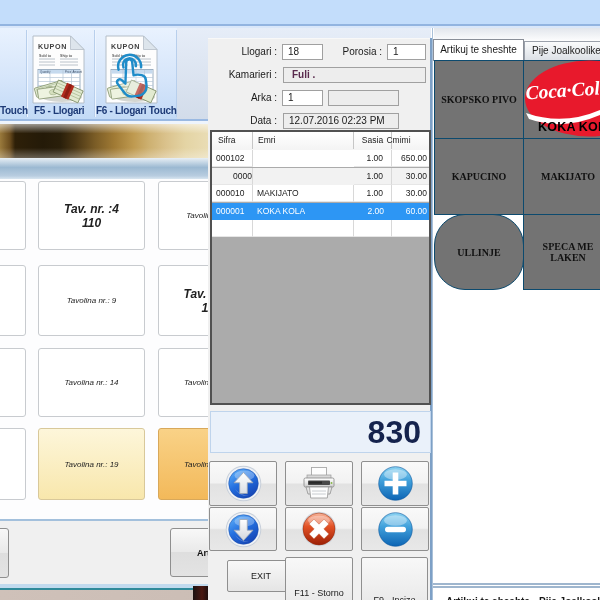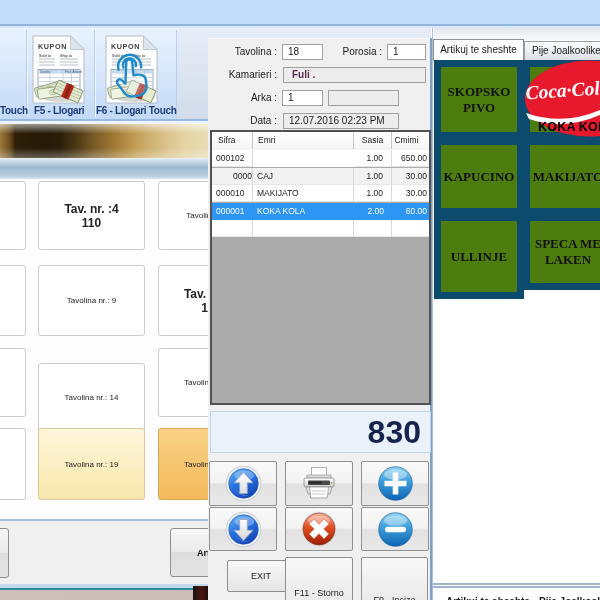--- a/index.html
+++ b/index.html
@@ -15,21 +15,21 @@
 #toolbar .lbl{position:absolute;bottom:3px;font-size:10px;font-weight:700;letter-spacing:-0.3px;color:#1e3b77;white-space:nowrap;}
 #tbline{left:0;top:119px;width:431px;height:2px;background:#9ab9e2;}
 #lightstrip{left:0;top:121px;width:431px;height:3px;background:#eef4fc;}
 
 #gold{left:0;top:124px;width:431px;height:34px;background:linear-gradient(90deg,#9a7a3c 0%,#6a4c1e 2.3%,#2e2008 3.5%,#241a08 10%,#2a1f0a 14%,#4a3614 17.5%,#7a5c26 22%,#a07a34 26.5%,#bf9a50 31%,#cdb070 34.5%,#dac28c 38.5%,#e4d4a4 43%,#e9dcb4 48%,#eee3c2 60%,#efe5c8 100%);}
 #goldsheen{left:0;top:124px;width:431px;height:34px;background:linear-gradient(rgba(255,255,255,.55),rgba(255,255,255,0) 28%,rgba(255,255,255,0) 70%,rgba(255,255,255,.3) 100%);}
 
 #bluestrip{left:0;top:158px;width:431px;height:21px;background:linear-gradient(#e8eff5 0%,#9cb9d2 45%,#b8cde0 85%,#d8e5f0 100%);}
 
 #leftwhite{left:0;top:179px;width:431px;height:341px;background:#fdfdfe;}
-.tbtn{position:absolute;background:#fff;border:1px solid #c8cbcf;border-radius:3px;display:flex;flex-direction:column;align-items:center;justify-content:center;font-size:8px;color:#222;text-align:center;}
+.tbtn{position:absolute;background:#fff;border:1px solid #c8cbcf;border-radius:3px;display:flex;flex-direction:column;align-items:center;justify-content:center;font-size:8px;color:#222;text-align:center;font-style:italic;}
 .tbtn.big{font-size:12px;font-weight:700;line-height:14px;}
 .tbtn.yellow{background:linear-gradient(#fdf6da,#f8e7ac);border-color:#d8c89a;}
 .tbtn.orange{background:linear-gradient(#f9d287,#f3b95a);border-color:#d8a85a;}
 
 #footline{left:0;top:519px;width:431px;height:2px;background:#a3c0dc;}
 #footer{left:0;top:521px;width:431px;height:63px;background:#f0f0f0;}
 .fbtn{position:absolute;background:linear-gradient(#f8f8f8,#e9e9e9 49%,#dedede 50%,#e3e3e3);border:1px solid #8f8f8f;border-radius:3px;}
 
 #botblue{left:0;top:584px;width:431px;height:4px;background:#c1daee;}
 #botteal{left:0;top:588px;width:431px;height:2px;background:#2f8a9a;}
@@ -52,21 +52,21 @@
 
 #total{left:210px;top:411px;width:221px;height:42px;background:#eaf1fa;border:1px solid #bfd4ec;font-size:32px;font-weight:700;color:#15234d;text-align:right;line-height:40px;padding-right:9px;}
 
 .ibtn{position:absolute;width:68px;background:linear-gradient(#f9f9f9 0%,#f2f2f2 48%,#e2e2e2 52%,#e8e8e8 100%);border:1px solid #8f8f8f;border-radius:2px;display:flex;align-items:center;justify-content:center;}
 .bbtn{position:absolute;background:linear-gradient(#f8f8f8,#e5e5e5);border:1px solid #8f8f8f;border-radius:2px;font-size:9px;color:#1a1a1a;text-align:center;}
 
 #rightwhite{left:432px;top:28px;width:168px;height:572px;background:#fff;border-left:1.5px solid #a9c0d8;}
 .tab{position:absolute;font-size:10px;color:#1a1a1a;text-align:center;}
 #tab1{left:433px;top:39px;width:91px;height:22px;background:#fff;border:1px solid #8a8f98;border-bottom:none;line-height:20px;}
 #tab2{left:524px;top:41px;width:110px;height:20px;background:linear-gradient(#fafbfc,#dce0e6);border:1px solid #9aa0aa;line-height:18px;text-align:left;padding-left:7px;}
-.pcell{position:absolute;background:#4d7c0f;border:7px solid #0c4a6e;display:flex;align-items:center;justify-content:center;text-align:center;font-family:"Liberation Serif",serif;font-weight:700;font-size:13px;color:#111;overflow:hidden;}
+.pcell{position:absolute;background:#737373;border:1px solid #0c4a6e;display:flex;align-items:center;justify-content:center;text-align:center;font-family:"Liberation Serif",serif;font-weight:700;font-size:10px;color:#111;overflow:hidden;}
 #rpbot1{left:433px;top:583px;width:167px;height:2px;background:#9fb6ce;}
 #rpbot2{left:433px;top:586px;width:167px;height:2px;background:#9fb6ce;}
 .botsliver{position:absolute;top:595.5px;font-weight:700;font-size:10px;color:#1a1a1a;white-space:nowrap;}
 </style></head>
 <body>
 <div class="abs" id="topbar"></div>
 <div class="abs" id="topline1"></div>
 <div class="abs" id="topline2"></div>
 <div class="abs" id="toolbar">
   <div class="sep" style="left:26px;"></div>
@@ -176,64 +176,63 @@
 <div class="abs" id="bluestrip"></div>
 <div class="abs" id="leftwhite"></div>
 
 <div class="tbtn" style="left:-80px;top:181px;width:106px;height:69px;"></div>
 <div class="tbtn big" style="left:38px;top:181px;width:107px;height:69px;">Tav. nr. :4<br>110</div>
 <div class="tbtn" style="left:158px;top:181px;width:106px;height:69px;">Tavolina nr.: 5</div>
 <div class="tbtn" style="left:-80px;top:265px;width:106px;height:71px;"></div>
 <div class="tbtn" style="left:38px;top:265px;width:107px;height:71px;">Tavolina nr.: 9</div>
 <div class="tbtn big" style="left:158px;top:265px;width:106px;height:71px;">Tav. nr. :6<br>110</div>
 <div class="tbtn" style="left:-80px;top:348px;width:106px;height:69px;"></div>
-<div class="tbtn" style="left:38px;top:348px;width:107px;height:69px;margin-top:15px;">Tavolina nr.: 14</div>
+<div class="tbtn" style="left:38px;top:348px;width:107px;height:69px;">Tavolina nr.: 14</div>
 <div class="tbtn" style="left:158px;top:348px;width:106px;height:69px;">Tavolina nr.: 15</div>
 <div class="tbtn" style="left:-80px;top:428px;width:106px;height:72px;"></div>
 <div class="tbtn yellow" style="left:38px;top:428px;width:107px;height:72px;">Tavolina nr.: 19</div>
 <div class="tbtn orange" style="left:158px;top:428px;width:106px;height:72px;">Tavolina nr.: 20</div>
 
 <div class="abs" id="footline"></div>
 <div class="abs" id="footer"></div>
 <div class="fbtn" style="left:-20px;top:528px;width:29px;height:50px;"></div>
 <div class="fbtn" style="left:170px;top:528px;width:90px;height:49px;font-weight:700;font-size:9px;color:#111;line-height:49px;padding-left:26px;">Artikuj</div>
 <div class="abs" id="botblue"></div>
 <div class="abs" id="botteal"></div>
 <div class="abs" id="botphoto"></div>
 <div class="abs" id="botdark"></div>
 
 <div class="abs" id="panel"></div>
 <div class="abs" id="panelborder"></div>
-<div class="flabel" style="left:177px;top:46px;width:100px;">Tavolina :</div>
+<div class="flabel" style="left:177px;top:46px;width:100px;">Llogari :</div>
 <div class="finput" style="left:282px;top:44px;width:41px;height:16px;">18</div>
 <div class="flabel" style="left:282px;top:46px;width:100px;">Porosia :</div>
 <div class="finput" style="left:387px;top:44px;width:39px;height:16px;">1</div>
 <div class="flabel" style="left:177px;top:69px;width:100px;">Kamarieri :</div>
 <div class="finput" style="left:283px;top:67px;width:143px;height:16px;color:#5a2b4e;font-weight:700;background:#ededed;padding-left:8px;">Fuli .</div>
 <div class="flabel" style="left:177px;top:92px;width:100px;">Arka :</div>
 <div class="finput" style="left:282px;top:90px;width:41px;height:16px;">1</div>
 <div class="finput" style="left:328px;top:90px;width:71px;height:16px;background:#ededed;"></div>
 <div class="flabel" style="left:177px;top:115px;width:100px;">Data :</div>
 <div class="finput" style="left:283px;top:113px;width:116px;height:16px;background:#ededed;">12.07.2016 02:23 PM</div>
 
 <div class="abs" id="grid">
   <div class="abs" id="ghead" style="left:0;top:0;width:217px;">
     <div class="gcell" style="left:0;width:41px;padding-left:6px;">Sifra</div>
     <div class="gcell" style="left:41px;width:101px;padding-left:5px;">Emri</div>
     <div class="gcell" style="left:142px;width:38px;text-align:center;">Sasia</div>
-    <div class="gcell" style="left:176px;width:37px;text-align:center;border-right:none;">Cmimi</div>
+    <div class="gcell" style="left:168px;width:37px;text-align:center;border-right:none;">Cmimi</div>
   </div>
   <div class="grow" style="top:18px;background:#fff;">
     <div class="gcell" style="left:0;width:41px;padding-left:4px;">000102</div>
     <div class="gcell" style="left:142px;width:38px;text-align:right;padding-right:8px;">1.00</div>
     <div class="gcell" style="left:180px;width:37px;text-align:right;padding-right:2px;border-right:none;">650.00</div>
   </div>
   <div class="grow" style="top:35.5px;background:#f2f2f2;">
     <div class="gcell" style="left:0;width:41px;padding-left:21px;">000011</div>
-    <div class="gcell" style="left:41px;width:101px;padding-left:4px;">CAJ</div>
     <div class="gcell" style="left:142px;width:38px;text-align:right;padding-right:8px;">1.00</div>
     <div class="gcell" style="left:180px;width:37px;text-align:right;padding-right:2px;border-right:none;">30.00</div>
   </div>
   <div class="grow" style="top:53px;background:#fff;">
     <div class="gcell" style="left:0;width:41px;padding-left:4px;">000010</div>
     <div class="gcell" style="left:41px;width:101px;padding-left:4px;">MAKIJATO</div>
     <div class="gcell" style="left:142px;width:38px;text-align:right;padding-right:8px;">1.00</div>
     <div class="gcell" style="left:180px;width:37px;text-align:right;padding-right:2px;border-right:none;">30.00</div>
   </div>
   <div class="grow sel" style="top:70.5px;">
@@ -372,18 +371,18 @@
 <div class="pcell" style="left:434px;top:60px;width:90px;height:79px;">SKOPSKO PIVO</div>
 <div class="pcell" style="left:523px;top:60px;width:90px;height:79px;"></div>
 <svg class="abs" style="left:523px;top:59px;" width="77" height="80" viewBox="0 0 77 80">
 <ellipse cx="66" cy="39.5" rx="64" ry="38" fill="#e8192c"></ellipse>
 <text x="3" y="40.5" font-family="Liberation Serif,serif" font-style="italic" font-weight="700" font-size="19.5" fill="#ffffff" transform="rotate(-4 3 40)">Coca·Cola</text>
 <path d="M3 54 Q 40 67 77 51 L 77 56 Q 40 72 6 60 Z" fill="#fff"></path>
 <text x="15" y="71.5" font-weight="700" font-size="12.5" fill="#000000" letter-spacing="0.2">KOKA KOLA</text>
 </svg>
 <div class="pcell" style="left:434px;top:138px;width:90px;height:77px;">KAPUCINO</div>
 <div class="pcell" style="left:523px;top:138px;width:90px;height:77px;">MAKIJATO</div>
-<div class="pcell" style="left:434px;top:214px;width:90px;height:85px;">ULLINJE</div>
+<div class="pcell" style="left:434px;top:214px;width:90px;height:76px;border-radius:31px;">ULLINJE</div>
 <div class="pcell" style="left:523px;top:214px;width:90px;height:76px;">SPECA ME<br>LAKEN</div>
 <div class="abs" id="rpbot1"></div>
 <div class="abs" id="rpbot2"></div>
 <div class="botsliver" style="left:446px;">Artikuj te sheshte</div>
 <div class="botsliver" style="left:539px;">Pije Joalkoolike</div>
 
 </body></html>

